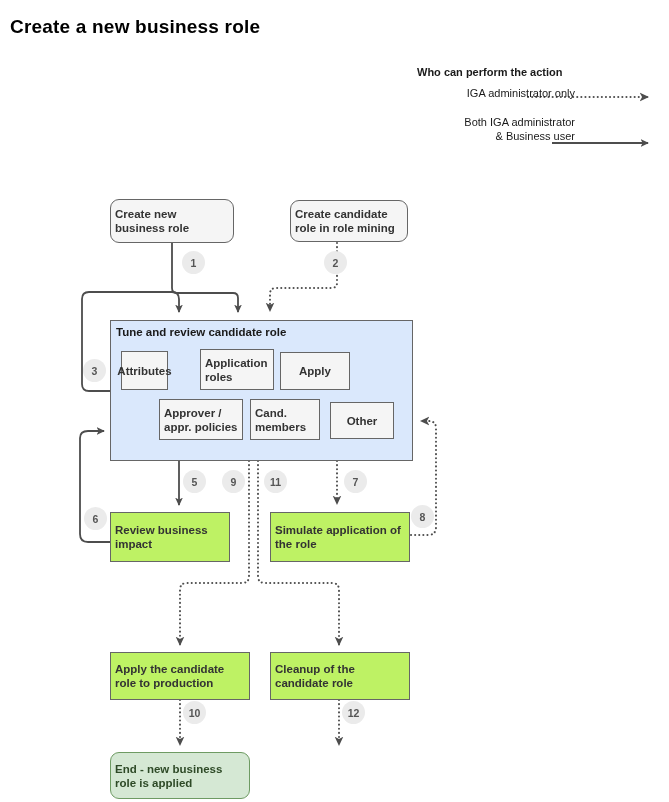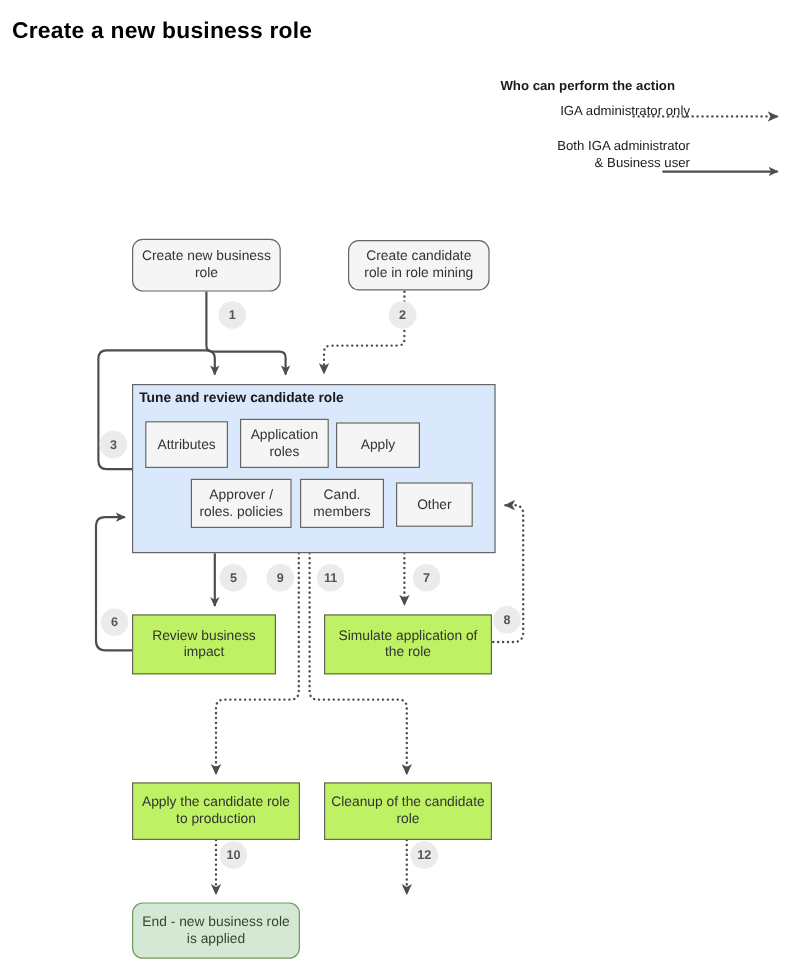--- a/index.html
+++ b/index.html
@@ -10,22 +10,22 @@
 
   .title{position:absolute;left:10px;top:16px;font-size:19px;font-weight:bold;color:#000;letter-spacing:.2px;}
 
   
   .legend-title{position:absolute;left:417px;top:66px;font-size:11px;font-weight:bold;color:#1a1a1a;}
   .legend-l1{position:absolute;left:395px;top:87px;width:180px;text-align:right;font-size:11px;color:#1a1a1a;}
   .legend-l2{position:absolute;left:395px;top:115px;width:180px;text-align:right;font-size:11px;color:#1a1a1a;line-height:14px;}
 
   
   .node{position:absolute;box-sizing:border-box;border:1.6px solid #666666;
-        display:flex;align-items:center;justify-content:center;text-align:center;
-        font-size:11.5px;line-height:14px;color:#333333;padding:2px 4px;}
+        display:flex;align-items:center;justify-content:center;
+        font-size:11.5px;line-height:14px;color:#333333;padding:2px 4px;font-weight:bold;}
   .rounded{border-radius:9px;}
   .grey{background:#f5f5f5;}
   .blue{background:#bef264;}
   .green{background:#d5e8d4;background-color:#d5e8d4;border-color:#6e9b63;}
   .greenTxt{color:#2e4a27;}
   .muted{color:#8c8c8c;}
 
   
   .panel{position:absolute;box-sizing:border-box;background:#dae8fc;border:1.6px solid #666666;}
   .panel-title{position:absolute;font-size:11.5px;font-weight:bold;color:#1a1a1a;}
@@ -95,25 +95,25 @@
     <span>&amp; Business user</span>
   </div>
 
   <div class="node rounded grey" style="left:110px;top:199px;width:124px;height:44px;">Create new business role</div>
 
   <div class="node rounded grey" style="left:290px;top:200px;width:118px;height:42px;">Create candidate role in role mining</div>
 
   <div class="panel" style="left:110px;top:320px;width:303px;height:141px;"></div>
   <div class="panel-title" style="left:116px;top:326px;">Tune and review candidate role</div>
 
-  <div class="node grey" style="left:121px;top:351px;width:69px;height:39px;">Attributes</div>
+  <div class="node grey" style="left:121px;top:351px;width:47px;height:39px;">Attributes</div>
   <div class="node grey" style="left:200px;top:349px;width:74px;height:41px;">Application roles</div>
   <div class="node grey" style="left:280px;top:352px;width:70px;height:38px;">Apply</div>
 
-  <div class="node grey" style="left:159px;top:399px;width:84px;height:41px;">Approver /  roles. policies</div>
+  <div class="node grey" style="left:159px;top:399px;width:84px;height:41px;">Approver /  appr. policies</div>
   <div class="node grey" style="left:250px;top:399px;width:70px;height:41px;">Cand. members</div>
   <div class="node grey" style="left:330px;top:402px;width:64px;height:37px;">Other</div>
 
   <div class="node blue" style="left:110px;top:512px;width:120px;height:50px;">Review business impact</div>
   <div class="node blue" style="left:270px;top:512px;width:140px;height:50px;">Simulate application of the role</div>
 
   <div class="node blue" style="left:110px;top:652px;width:140px;height:48px;">Apply the candidate role to production</div>
   <div class="node blue" style="left:270px;top:652px;width:140px;height:48px;">Cleanup of the candidate role</div>
 
   <div class="node rounded green greenTxt" style="left:110px;top:752px;width:140px;height:47px;">End - new business role is applied</div>

